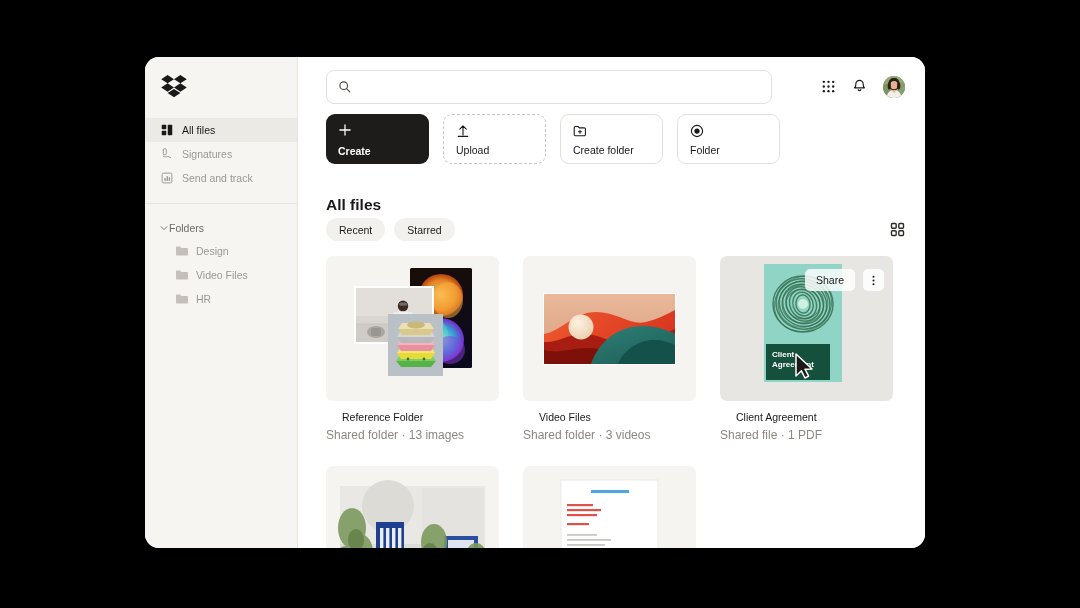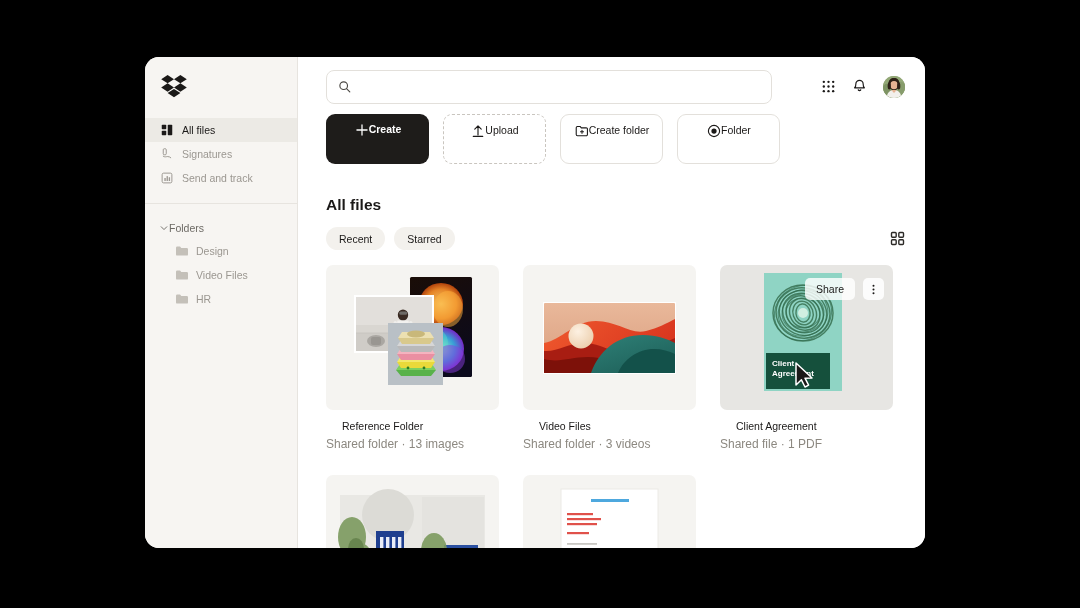--- a/index.html
+++ b/index.html
@@ -87,39 +87,39 @@
     width: 22px; height: 22px; border-radius: 50%;
     overflow: hidden; cursor: pointer; flex: 0 0 22px;
     background: #8fa06f;
   }
 
   
   #actions { display: flex; gap: 14px; padding: 0 20px 0 28px; margin-top: -2px; }
   .act {
     width: 103px; height: 50px; border-radius: 9px;
     padding: 9px 11px 0 12px;
-    display: flex; flex-direction: row; justify-content: center;
+    display: flex; flex-direction: column; justify-content: space-between;
     cursor: pointer; background: #fff;
   }
   .act .ic { width: 14px; height: 14px; display:block; }
   .act .lbl { font-size: 10.5px; color: #1b1918; padding-bottom: 7px; }
   #act-create { background: #1e1c1a; }
   #act-create .lbl { color: #ffffff; font-weight: 700; }
   #act-create .ic { color: #ffffff; }
   #act-upload { border: 1px dashed #c9c5bf; }
   #act-folder, #act-record { border: 1px solid #e3e0db; }
 
   
   #section-title {
     font-size: 15.5px; font-weight: 700; color: #1b1918;
     padding: 0 28px; margin-top: 32px;
   }
   #chips-row {
     display: flex; align-items: center; gap: 9px;
-    padding: 0 20px 0 28px; margin-top: 13px;
+    padding: 0 20px 0 28px; margin-top: 4px;
   }
   .chip {
     height: 23px; padding: 0 13px; border-radius: 12px;
     background: #f3f1ed; color: #1b1918;
     font-size: 10.5px; display: flex; align-items: center; cursor: pointer;
   }
   #grid-toggle { margin-left: auto; width: 15px; height: 15px; cursor: pointer; color:#2c2a27;}
 
   
   #cards {

